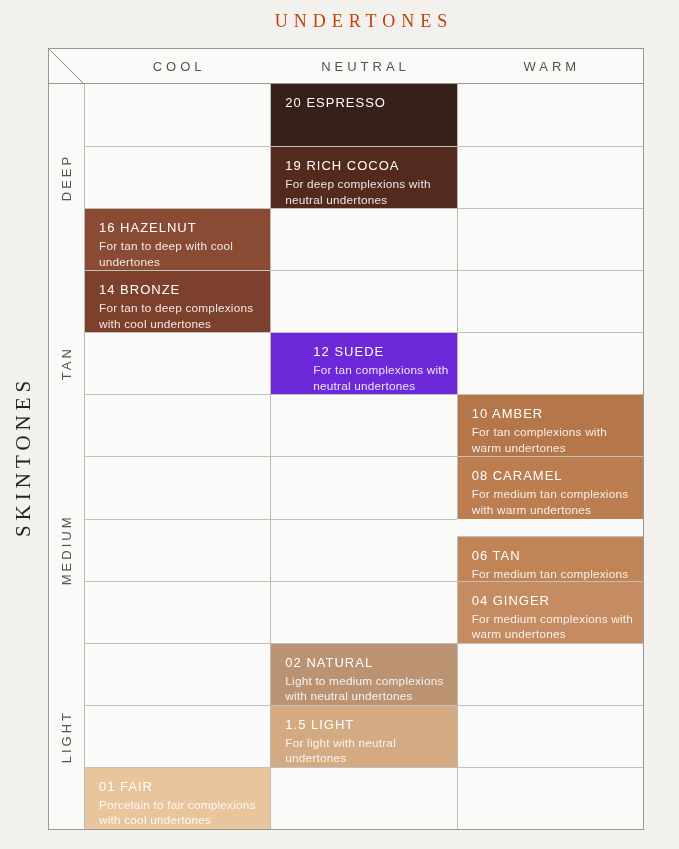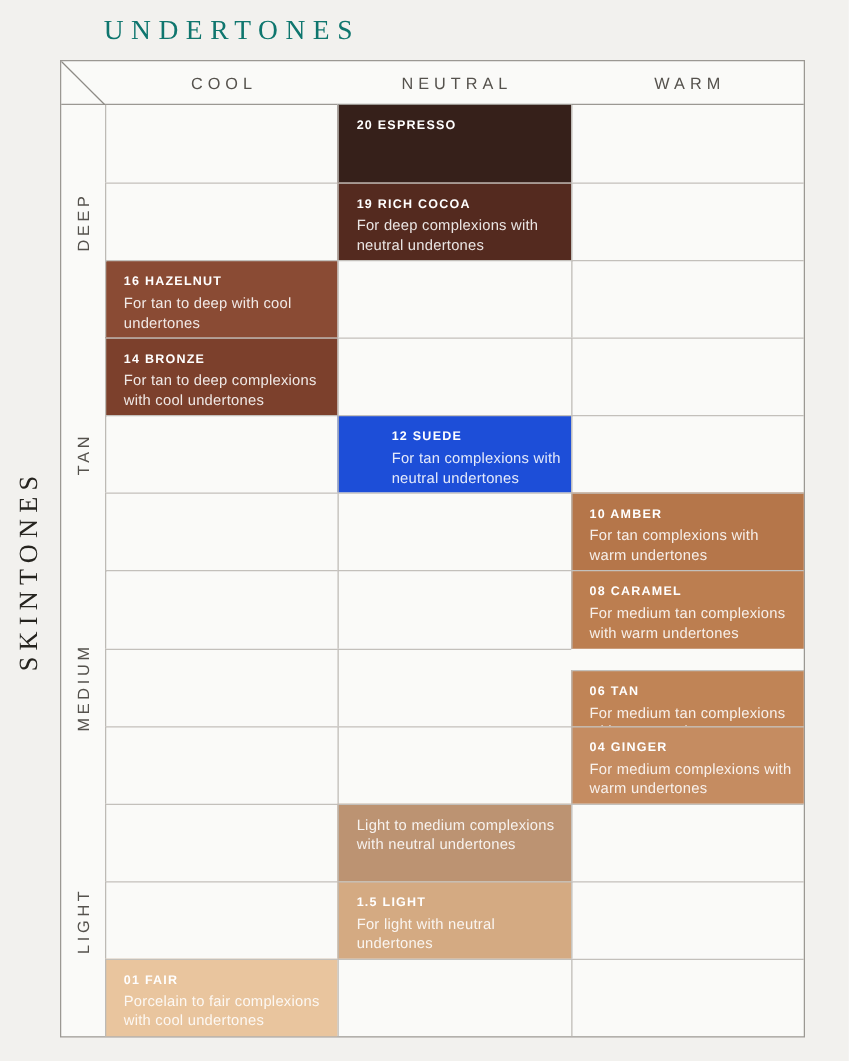--- a/index.html
+++ b/index.html
@@ -5,23 +5,23 @@
   html,body{margin:0;padding:0;}
   body{
     width:679px;height:849px;position:relative;
     background:#F2F1EE;
     font-family:"Liberation Sans", sans-serif;
     -webkit-font-smoothing:antialiased;
     overflow:hidden;
   }
   .chart-title{
     position:absolute;top:11px;left:83px;width:562px;
-    text-align:left;
+    text-align:center;
     font-family:"Liberation Serif", serif;
-    font-size:22px;letter-spacing:6px;color:#0f766e;font-weight:400;
+    font-size:18px;letter-spacing:6px;color:#c2410c;font-weight:400;
   }
   .side-title{
     position:absolute;left:6px;top:83px;height:747px;width:34px;
     display:flex;align-items:center;justify-content:center;
     writing-mode:vertical-rl;transform:rotate(180deg);
     font-family:"Liberation Serif", serif;
     font-size:21px;letter-spacing:5px;color:#26241F;
   }
   .grid{
     position:absolute;left:48px;top:48px;width:596px;height:782px;
@@ -54,21 +54,21 @@
     font-size:13px;letter-spacing:3px;color:#55524D;
   }
   .cell{
     box-sizing:border-box;
     border-left:1px solid #BDBAB5;
     padding:9px 6px 0 14px;
     overflow:hidden;
   }
   .cell.bt{border-top:1px solid #C3C0BB;}
   .shade-name{
-    font-size:10px;font-weight:bold;letter-spacing:1px;
+    font-size:13px;font-weight:normal;letter-spacing:1px;
     color:#FFFFFF;margin:2px 0 4px 0;
   }
   .shade-desc{
     font-size:11.8px;line-height:1.32;letter-spacing:0.2px;
     color:rgba(255,255,255,0.88);
     max-width:170px;
   }
 </style>
 </head>
 <body>
@@ -111,21 +111,21 @@
     </div>
     <div class="cell bt" style="grid-area: 4 / 3;"></div>
     <div class="cell bt" style="grid-area: 4 / 4;"></div>
     <div class="cell bt" style="grid-area: 5 / 2; background: rgb(124, 64, 44);">
       <div class="shade-name">14 BRONZE</div>
       <div class="shade-desc">For tan to deep complexions with cool undertones</div>
     </div>
     <div class="cell bt" style="grid-area: 5 / 3;"></div>
     <div class="cell bt" style="grid-area: 5 / 4;"></div>
     <div class="cell bt" style="grid-area: 6 / 2;"></div>
-    <div class="cell bt" style="grid-area: 6 / 3; background: #1d4ed8; padding-left: 42px;">
+    <div class="cell bt" style="grid-area: 6 / 3; background: #6d28d9; padding-left: 42px;">
       <div class="shade-name">12 SUEDE</div>
       <div class="shade-desc">For tan complexions with neutral undertones</div>
     </div>
     <div class="cell bt" style="grid-area: 6 / 4;"></div>
     <div class="cell bt" style="grid-area: 7 / 2;"></div>
     <div class="cell bt" style="grid-area: 7 / 3;"></div>
     <div class="cell bt" style="grid-area: 7 / 4; background: rgb(181, 118, 74);">
       <div class="shade-name">10 AMBER</div>
       <div class="shade-desc">For tan complexions with warm undertones</div>
     </div>
@@ -142,20 +142,21 @@
       <div class="shade-desc">For medium tan complexions with warm undertones</div>
     </div>
     <div class="cell bt" style="grid-area: 10 / 2;"></div>
     <div class="cell bt" style="grid-area: 10 / 3;"></div>
     <div class="cell bt" style="grid-area: 10 / 4; background: rgb(197, 140, 97);">
       <div class="shade-name">04 GINGER</div>
       <div class="shade-desc">For medium complexions with warm undertones</div>
     </div>
     <div class="cell bt" style="grid-area: 11 / 2;"></div>
     <div class="cell bt" style="grid-area: 11 / 3; background: rgb(188, 147, 114);">
+      <div class="shade-name">02 NATURAL</div>
       <div class="shade-desc">Light to medium complexions with neutral undertones</div>
     </div>
     <div class="cell bt" style="grid-area: 11 / 4;"></div>
     <div class="cell bt" style="grid-area: 12 / 2;"></div>
     <div class="cell bt" style="grid-area: 12 / 3; background: rgb(212, 170, 130);">
       <div class="shade-name">1.5 LIGHT</div>
       <div class="shade-desc">For light with neutral undertones</div>
     </div>
     <div class="cell bt" style="grid-area: 12 / 4;"></div>
     <div class="cell bt" style="grid-area: 13 / 2; background: rgb(233, 197, 158);">

